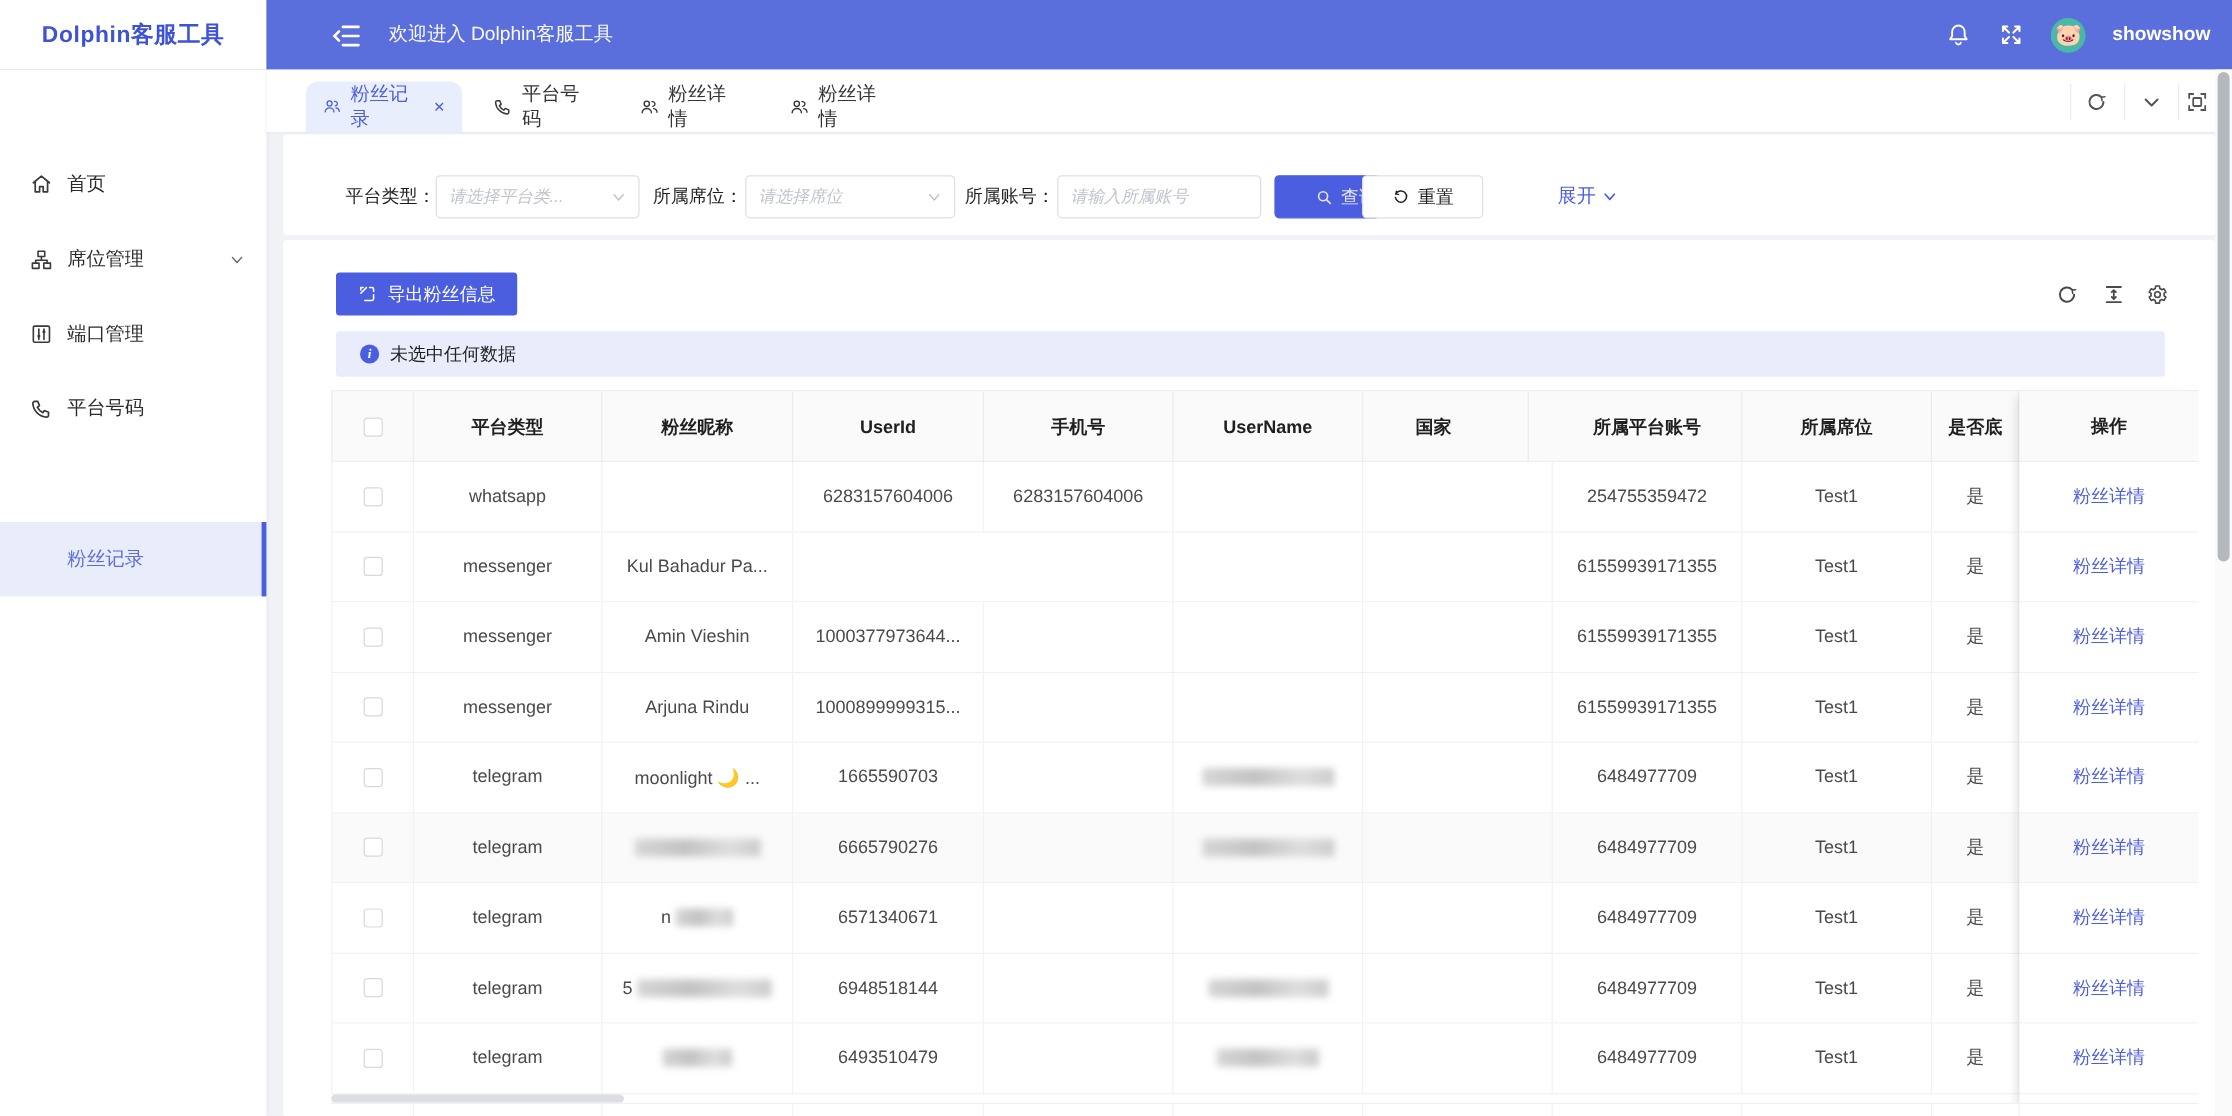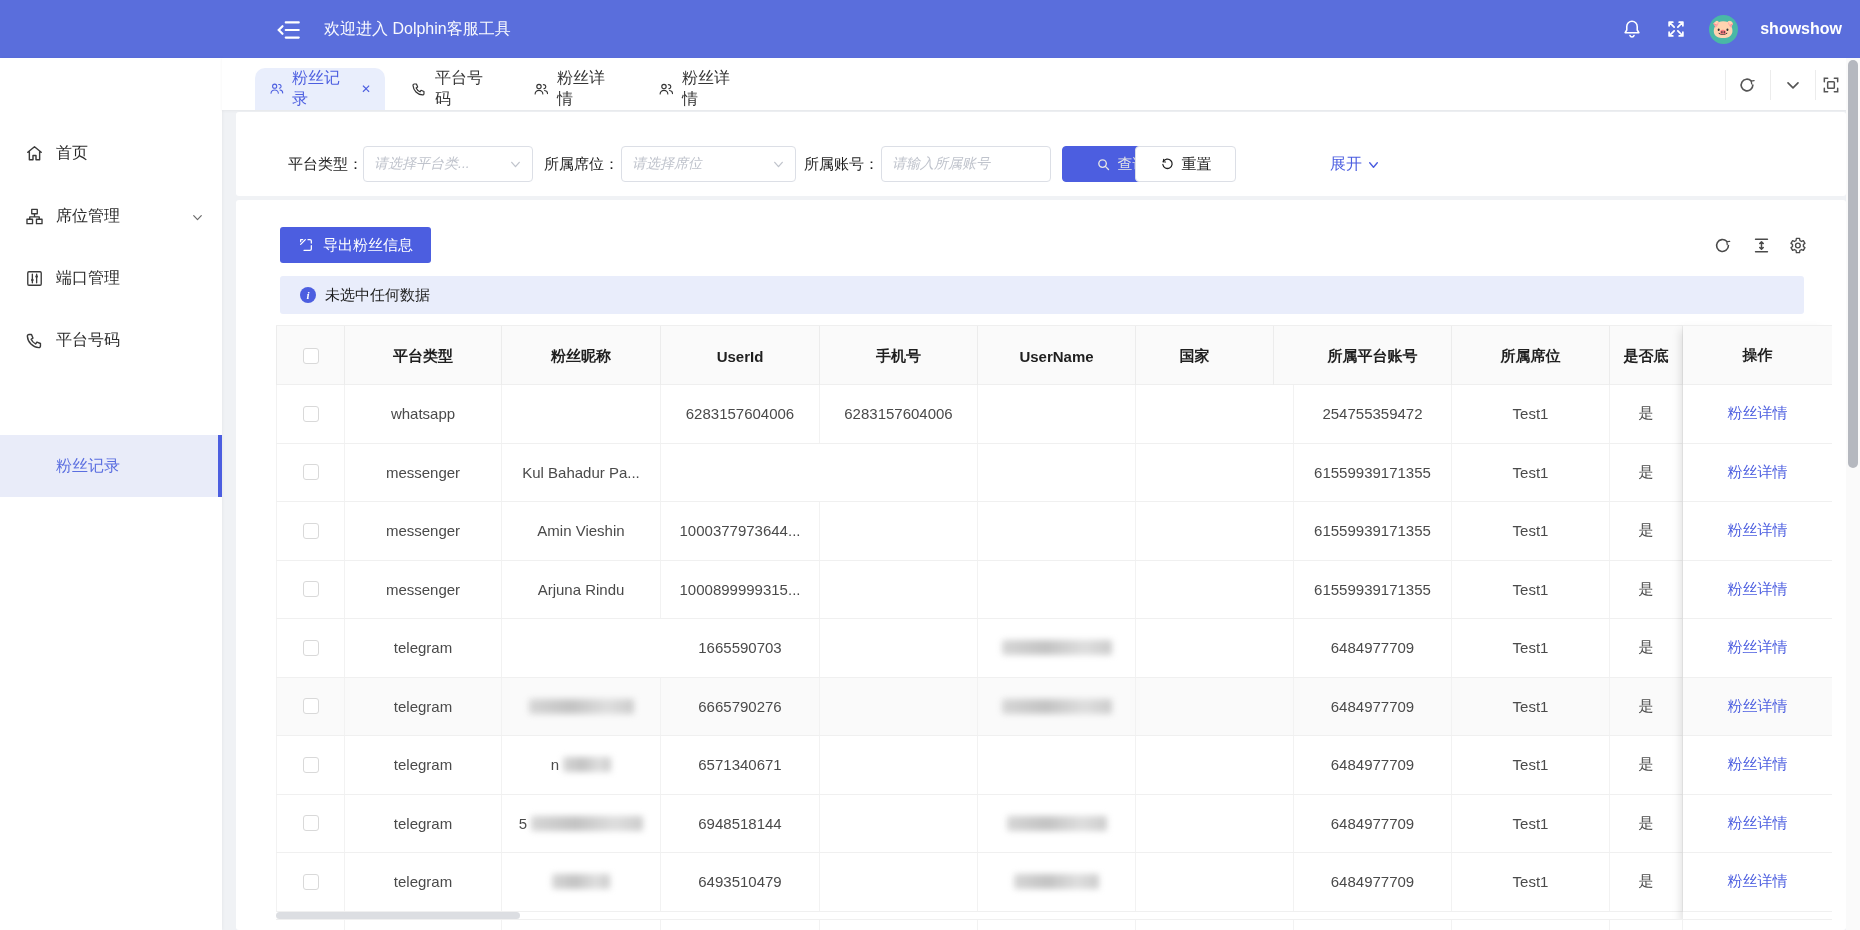--- a/index.html
+++ b/index.html
@@ -43,21 +43,21 @@
   .main-card { position:absolute; left:236px; top:200px; width:1610px; height:730px; background:#fff; border-radius:3px; overflow:hidden; }
 
   .f-label { position:absolute; top:52px; transform:translateY(-50%); font-size:15px; color:#1f1f1f; white-space:nowrap; }
   .f-select, .f-input { position:absolute; top:34px; height:36px; border:1px solid #dcdfe6; border-radius:4px; background:#fff; display:flex; align-items:center; padding:0 10px; font-size:14px; color:#bfc3cc; cursor:pointer; }
   .f-select .ph, .f-input .ph { flex:1; white-space:nowrap; overflow:hidden;font-style:italic; }
   .f-select .sel-chev { width:13px; height:13px; color:#c0c4cc; flex:none; }
   .btn { position:absolute; top:34px; height:36px; border-radius:4px; display:flex; align-items:center; justify-content:center; gap:7px; font-size:15px; cursor:pointer; }
   .btn .b-icon { width:15px; height:15px; }
   .btn-primary { background:#4c5ee0; color:#e5e5e5; border:1px solid #4c5ee0;padding-left:31px; }
   .btn-plain { background:#fff; color:#1f1f1f; border:1px solid #dcdfe6; }
-  .expand-link { position:absolute; top:52px; transform:translateY(-50%); color:#4c5ee0; font-size:16px; display:flex; align-items:center; gap:5px; cursor:pointer;margin-left:32px; }
+  .expand-link { position:absolute; top:52px; transform:translateY(-50%); color:#4c5ee0; font-size:16px; display:flex; align-items:center; gap:5px; cursor:pointer; }
   .expand-link .e-chev { width:13px; height:13px; }
 
   .export-btn { position:absolute; left:44px; top:27px; height:36px; padding:0 18px; background:#4c5ee0; color:#fff; border-radius:3px; display:flex; align-items:center; gap:9px; font-size:15px; cursor:pointer; }
   .export-btn .b-icon { width:16px; height:16px; }
   .tool-icon { position:absolute; top:36px; width:19px; height:19px; color:#4a4a4a; cursor:pointer; }
 
   .banner { position:absolute; left:44px; top:76px; width:1524px; height:38px; background:#e9edfb; border-radius:3px; display:flex; align-items:center; }
   .info-ic { width:16px; height:16px; border-radius:50%; background:#4c5ee0; color:#fff; font-size:11px; font-weight:bold; display:flex; align-items:center; justify-content:center; margin-left:20px; margin-right:9px; font-family:"Liberation Serif",serif; font-style:italic; }
   .banner-text { font-size:15px; color:#1f1f1f; }
 
@@ -83,20 +83,23 @@
   
   .vscroll { position:absolute; right:0; top:58px; width:14px; height:872px; background:#fafafa; }
   .vscroll .thumb { position:absolute; left:2px; top:2px; width:10px; height:408px; border-radius:5px; background:#b5b8bf; cursor:pointer; }
 </style>
 </head>
 <body>
 
 <div id="app">
 
   <div class="topbar">
+    <div class="logo-box">
+      <span class="logo-text">Dolphin客服工具</span>
+    </div>
     <div class="collapse-btn">
       <svg viewBox="0 0 24 24" fill="none" stroke="currentColor" stroke-width="2" stroke-linecap="round">
           <path d="M9 5h12M9 12h12M9 19h12M6 8.5L2.5 12 6 15.5"></path>
         </svg>
     </div>
     <div class="welcome">欢迎进入 Dolphin客服工具</div>
     <div class="topbar-right">
       <div class="tb-icon">
         <svg viewBox="0 0 24 24" fill="none" stroke="currentColor" stroke-width="1.7" stroke-linecap="round" stroke-linejoin="round">
             <path d="M12 3.5a5.7 5.7 0 0 0-5.7 5.7v3.9L4.5 16h15l-1.8-2.9V9.2A5.7 5.7 0 0 0 12 3.5z"></path>
@@ -392,20 +395,23 @@
           <div class="bcell" style="left: 1334px; width: 73px;">
             <span>是</span>
           </div>
         </div>
         <div class="brow" style="top: 294px;">
           <div class="bcell first" style="left: 0px; width: 69px;">
             <span class="checkbox"></span>
           </div>
           <div class="bcell" style="left: 69px; width: 157px;">
             <span>telegram</span>
+          </div>
+          <div class="bcell" style="left: 226px; width: 159px;">
+            <span>moonlight 🌙 ...</span>
           </div>
           <div class="bcell" style="left: 385px; width: 159px;">
             <span>1665590703</span>
           </div>
           <div class="bcell" style="left: 544px; width: 158px;"></div>
           <div class="bcell" style="left: 702px; width: 158px;">
             <span class="blurblk" style="width: 110px;"></span>
           </div>
           <div class="bcell" style="left: 860px; width: 158px;"></div>
           <div class="bcell" style="left: 1018px; width: 158px;">

